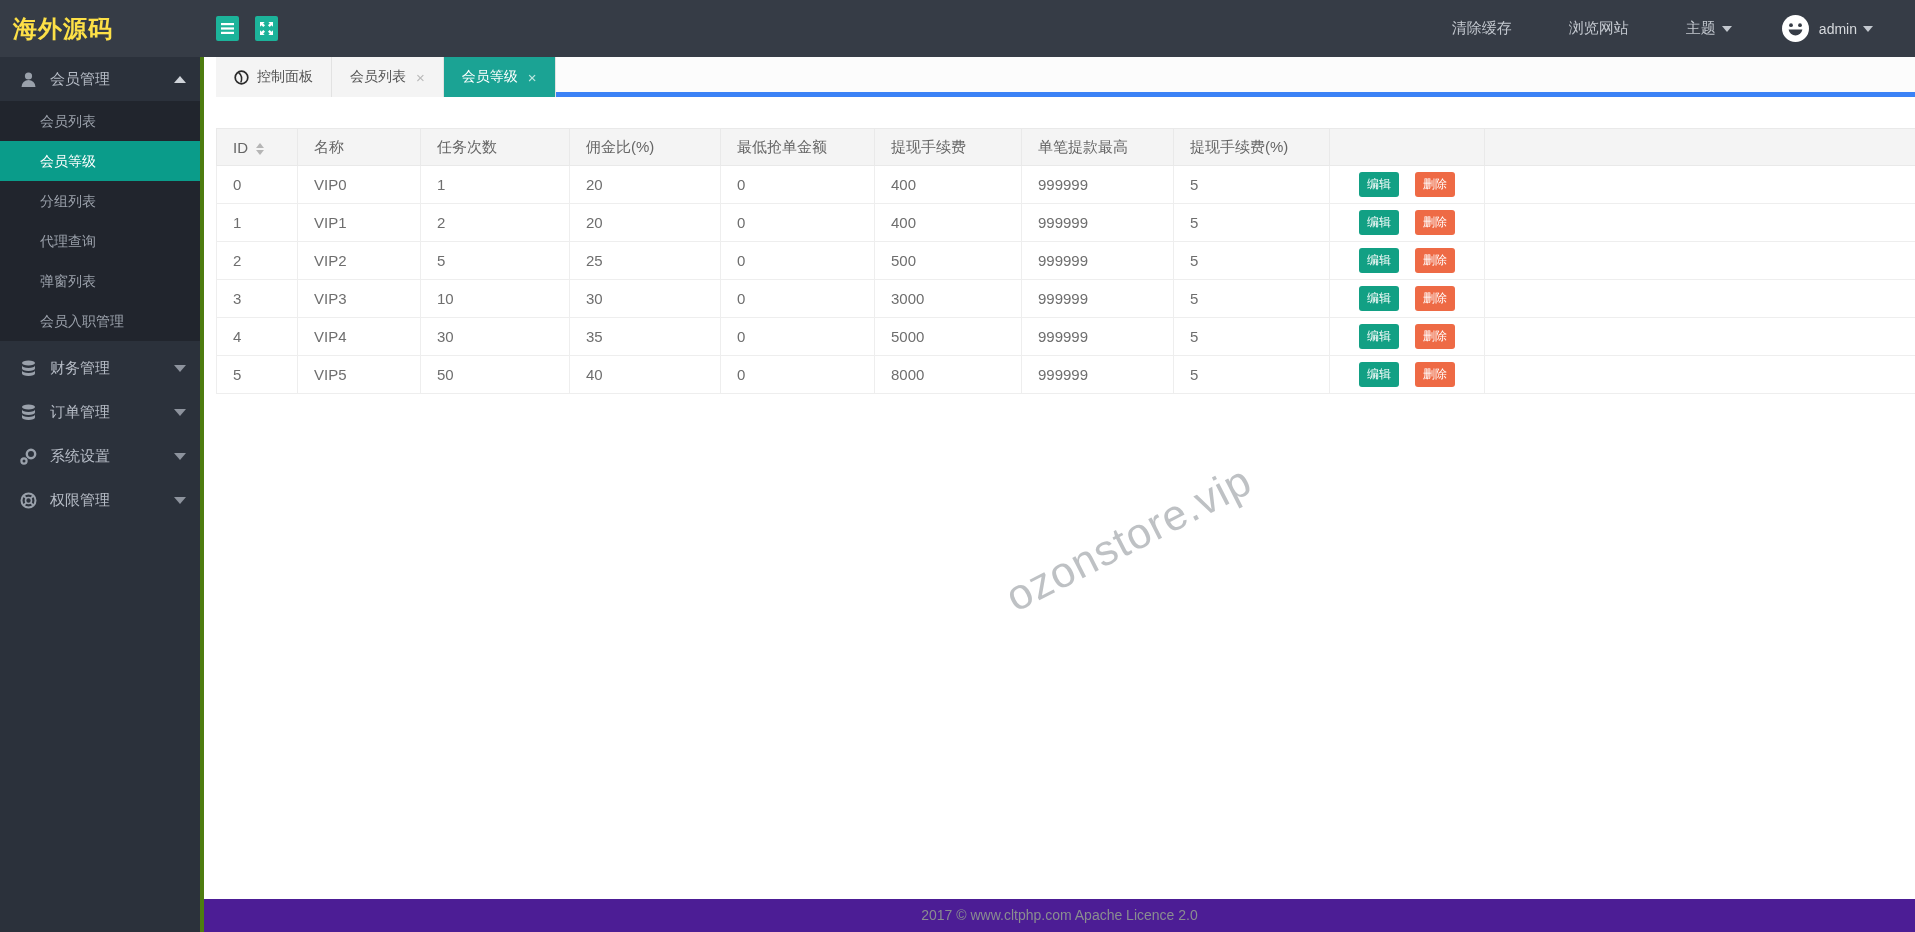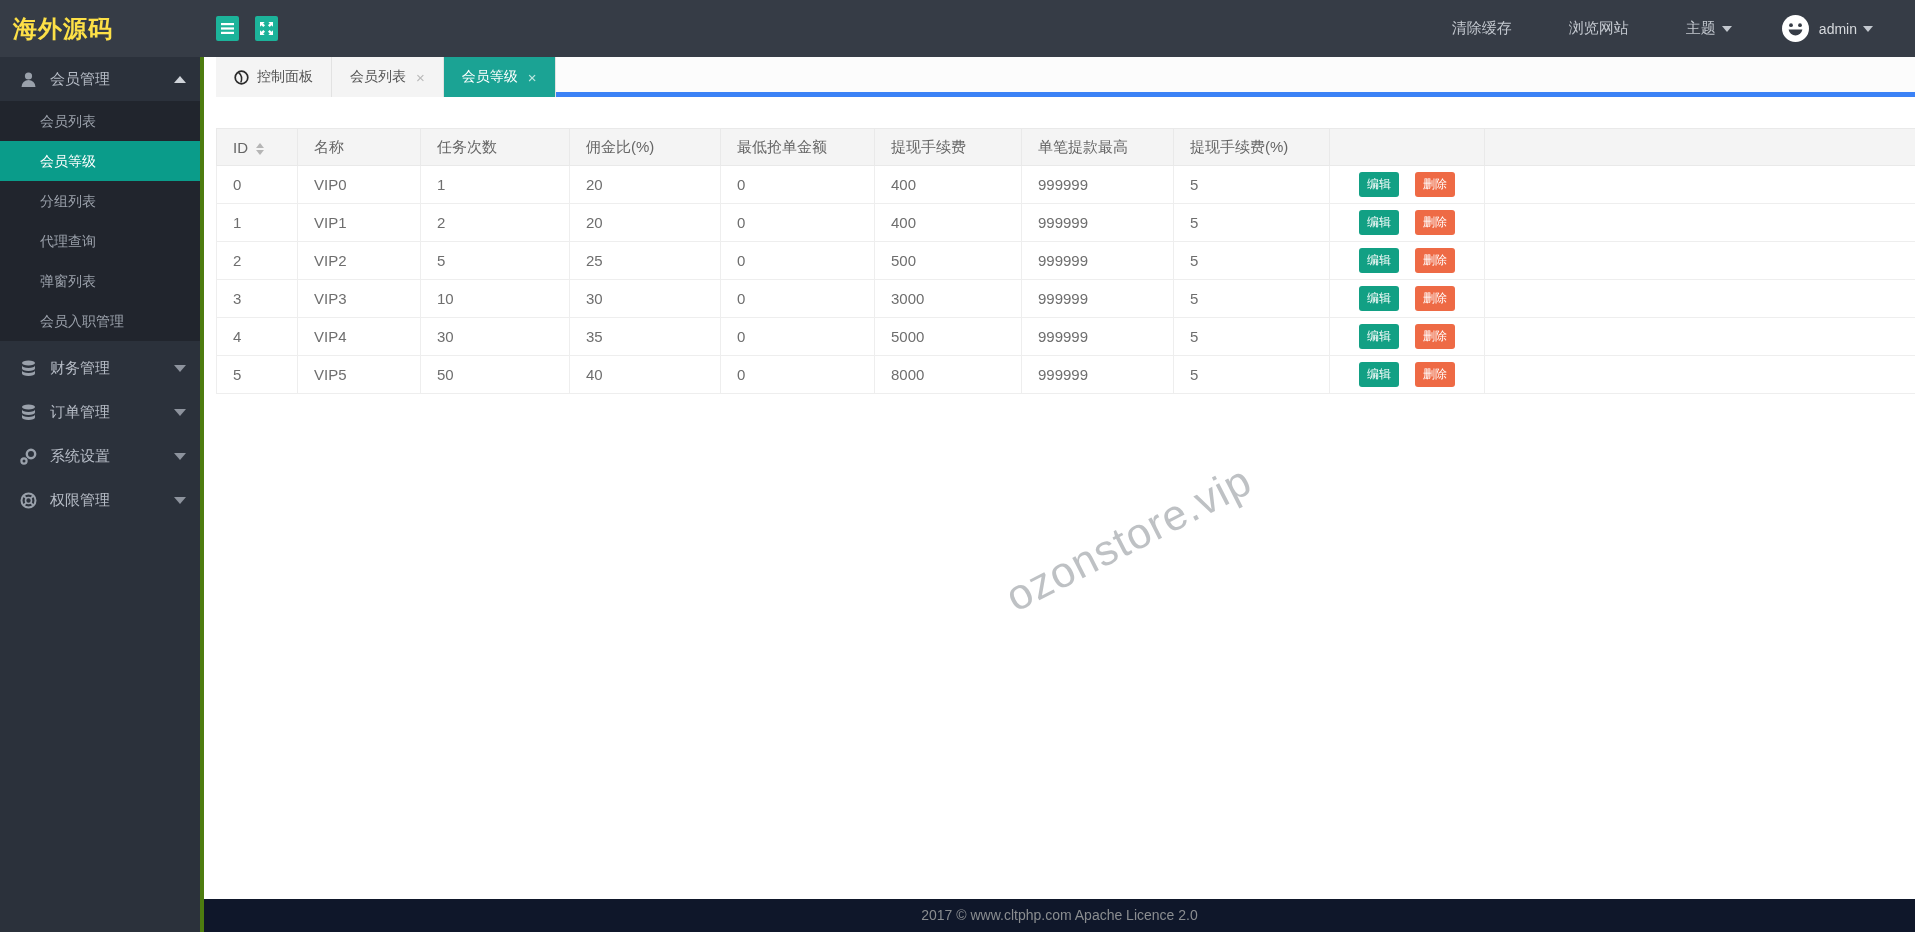--- a/index.html
+++ b/index.html
@@ -81,21 +81,21 @@
   .btn.delete { background:#ee6a45; }
 
   
   .watermark { position:absolute; left:805px; top:478px; width:400px;
     font-size:43px; color:rgba(125,131,137,0.5); letter-spacing:1px;
     transform:rotate(-27deg); transform-origin:left center;
     pointer-events:none; z-index:5; }
 
   
   .footer { position:absolute; left:204px; right:0; bottom:0; height:33px;
-    background:#0f172a; color:#8a8d90; font-size:14px; text-align:center;
+    background:#4c1d95; color:#8a8d90; font-size:14px; text-align:center;
     line-height:33px; z-index:10; }
 
   svg { display:block; }
 </style>
 </head>
 <body>
 
 <div class="topbar">
   <div class="logo">海外源码</div>
 

